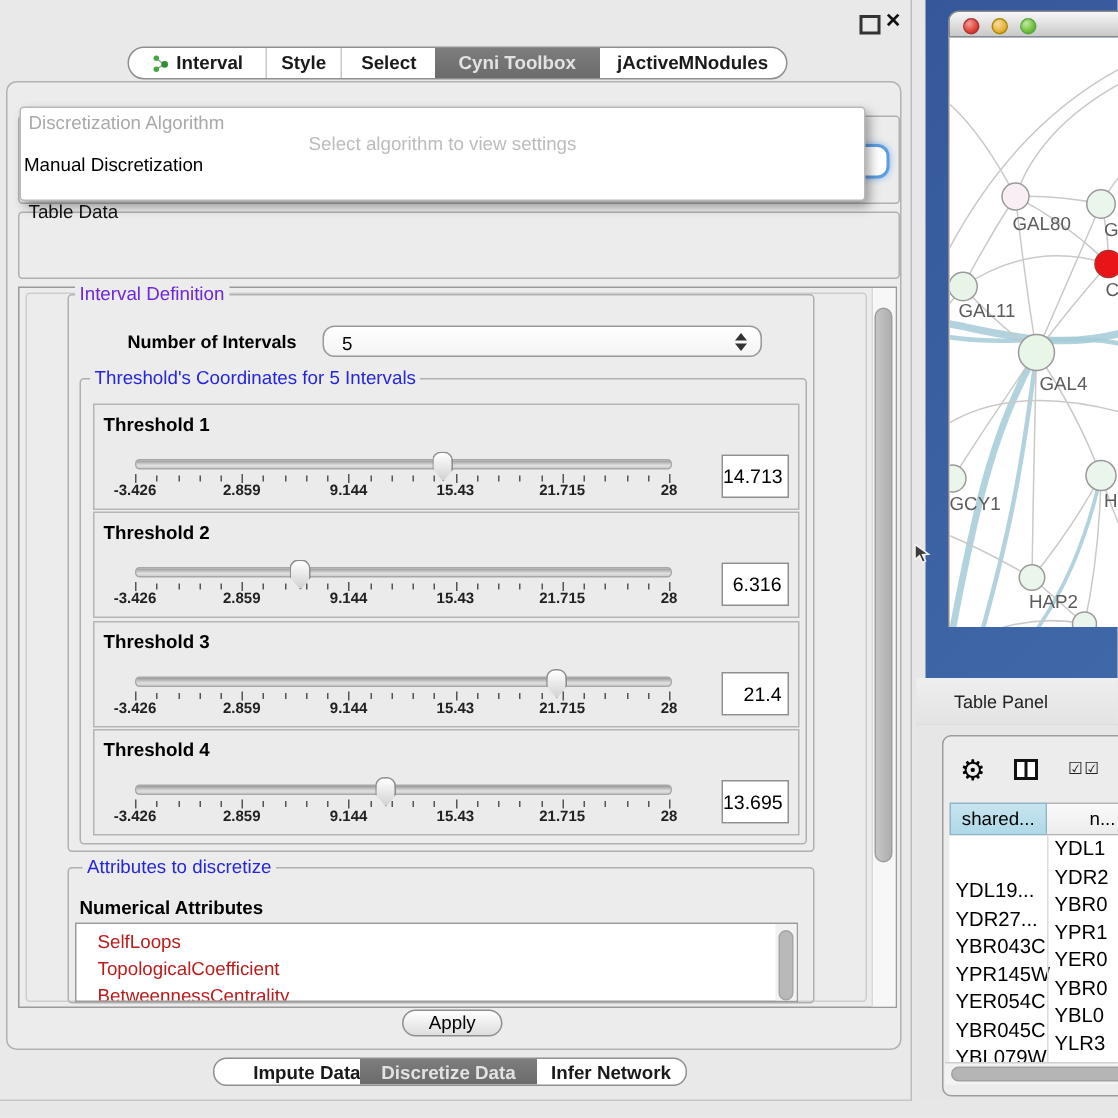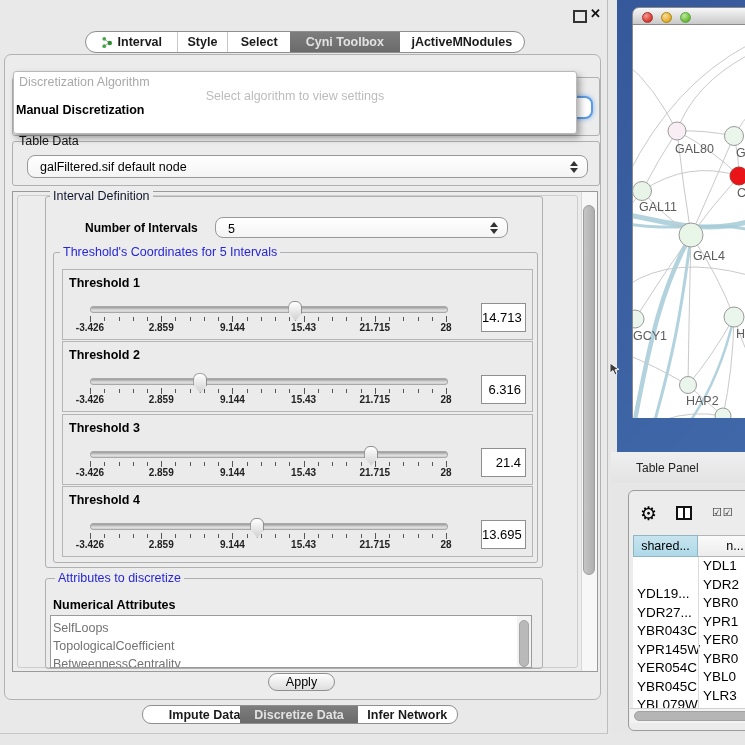--- a/index.html
+++ b/index.html
@@ -36,21 +36,21 @@
 
   
   #discgroup{left:12px;top:77px;width:588px;height:59px;}
   #disctitle{left:16px;top:76px;color:#a9a9a9;background:transparent;z-index:6;}
   #focuscombo{left:420px;top:96px;width:173px;height:23px;border-radius:8px;background:#fff;
     border:2px solid #5d9ce0;box-shadow:0 0 5px #7fb3e8;box-sizing:border-box;z-index:2;}
   #popup{left:13px;top:71px;width:564px;height:63px;background:#fff;border:1px solid #b9b9b9;
     border-radius:3px;box-shadow:3px 4px 7px rgba(0,0,0,0.35);z-index:5;box-sizing:border-box;}
   #pophint{position:absolute;left:0;right:0;top:17px;text-align:center;font-size:12.5px;color:#bcbcbc;}
   .popitem{position:absolute;left:2px;font-size:12.5px;color:#000;}
-  #popitem0{top:31px;font-weight:bold;text-align:right;}
+  #popitem0{top:31px;font-weight:normal;text-align:right;}
   #popitem1{top:45px;}
 
   
   #tdgroup{left:12px;top:141px;width:588px;height:45px;}
   #tdtitle{left:16px;top:135px;color:#111;z-index:4;background:transparent;}
   .combo{position:absolute;background:linear-gradient(#ffffff,#f4f4f4);border:1px solid #999;
     border-radius:8px;box-sizing:border-box;}
   .combo .cv{position:absolute;left:12px;top:4px;font-size:12.5px;color:#000;}
   .arrows{position:absolute;right:9px;top:50%;margin-top:-6px;width:8px;height:12px;}
   .arrows .up{position:absolute;top:0;left:0;width:0;height:0;
@@ -61,21 +61,21 @@
 
   
   #scrollpane{left:12px;top:191px;width:586px;height:481px;border:1px solid #9a9a9a;
     background:#ececec;box-sizing:border-box;}
   #innerpanel{left:17px;top:195px;width:561px;height:473px;border:1px solid #cdcdcd;box-sizing:border-box;}
   #vsb-track{left:581px;top:192px;width:16px;height:479px;background:#f7f7f7;border-left:1px solid #d8d8d8;box-sizing:border-box;}
   #vsb-thumb{left:583px;top:205px;width:12px;height:370px;border-radius:6px;
     background:linear-gradient(90deg,#c6c6c6,#aeaeae);border:1px solid #9e9e9e;box-sizing:border-box;}
 
   #intgroup{left:45px;top:196px;width:498px;height:372px;}
-  #inttitle{left:50px;top:190px;color:#0f172a;z-index:3;}
+  #inttitle{left:50px;top:190px;color:#6d28d9;z-index:3;}
   #numlabel{left:85px;top:221px;font-size:12px;font-weight:bold;color:#000;}
   #numspin{left:215px;top:217px;width:293px;height:21px;}
   #thrgroup{left:53px;top:252px;width:485px;height:311px;}
   #thrtitle{left:60px;top:246px;color:#2626d8;z-index:3;}
 
   .thrpanel{position:absolute;left:62px;width:471px;height:71px;background:#ebebeb;
     border:1px solid #b5b5b5;box-sizing:border-box;}
   .thrpanel .tl{position:absolute;left:6px;top:6px;font-size:12.5px;font-weight:bold;color:#000;}
   .track{position:absolute;left:27px;top:36px;width:356px;height:5px;border-radius:3px;
     background:linear-gradient(#9a9a9a,#e0e0e0 65%,#cfcfcf);border:1px solid #a8a8a8;}
@@ -86,21 +86,21 @@
   .slabel{position:absolute;top:52px;width:70px;text-align:center;font-size:10px;font-weight:bold;color:#222;}
   .vfield{position:absolute;left:418px;top:33px;width:45px;height:29px;background:#fff;
     border:1px solid #8f8f8f;box-sizing:border-box;font-size:13px;color:#000;
     text-align:right;line-height:27px;padding-right:4px;}
 
   #attrgroup{left:45px;top:578px;width:498px;height:91px;}
   #attrtitle{left:55px;top:572px;color:#2626d8;z-index:3;}
   #numattr{left:53px;top:598px;font-size:12.5px;font-weight:bold;color:#000;}
   #attrlist{left:50px;top:615px;width:482px;height:53px;background:#fff;border:1px solid #9a9a9a;
     box-sizing:border-box;overflow:hidden;padding-top:3px;}
-  .litem{font-size:12.5px;color:#737373;padding-left:2px;height:18px;line-height:18px;}
+  .litem{font-size:12.5px;color:#b91c1c;padding-left:14px;height:18px;line-height:18px;}
   #listsb{left:517px;top:616px;width:14px;height:51px;background:#f2f2f2;}
   #listsb .th{position:absolute;left:2px;top:4px;width:10px;height:47px;border-radius:5px;
     background:#b9b9b9;border:1px solid #a5a5a5;box-sizing:border-box;}
 
   #applybtn{left:268px;top:673px;width:67px;height:18px;border-radius:9px;
     background:linear-gradient(#fefefe,#dedede);border:1px solid #8f8f8f;box-sizing:border-box;
     font-size:12.5px;color:#000;text-align:center;line-height:16px;}
 
   
   #bluebg{left:617px;top:0;width:128px;height:452px;background:linear-gradient(135deg,#35589b,#4068a8);}
@@ -179,27 +179,20 @@
     <div id="discgroup" class="abs group"></div>
     <div id="focuscombo" class="abs"></div>
     <span id="disctitle" class="gtitle abs">Discretization Algorithm</span>
     <div id="popup" class="abs">
       <div id="pophint">Select algorithm to view settings</div>
       <div id="popitem0" class="popitem">Manual Discretization</div>
     </div>
 
     <div id="tdgroup" class="abs group"></div>
     <span id="tdtitle" class="gtitle abs">Table Data</span>
-    <div id="tdcombo" class="abs combo">
-      <span class="cv">galFiltered.sif default node</span>
-      <span class="arrows">
-          <span class="up"></span>
-          <span class="dn"></span>
-        </span>
-    </div>
 
     <div id="scrollpane" class="abs"></div>
     <div id="innerpanel" class="abs group"></div>
     <div id="vsb-track" class="abs"></div>
     <div id="vsb-thumb" class="abs"></div>
 
     <div id="intgroup" class="abs group"></div>
     <span id="inttitle" class="gtitle abs">Interval Definition</span>
     <span id="numlabel" class="abs">Number of Intervals</span>
     <div id="numspin" class="abs combo">

